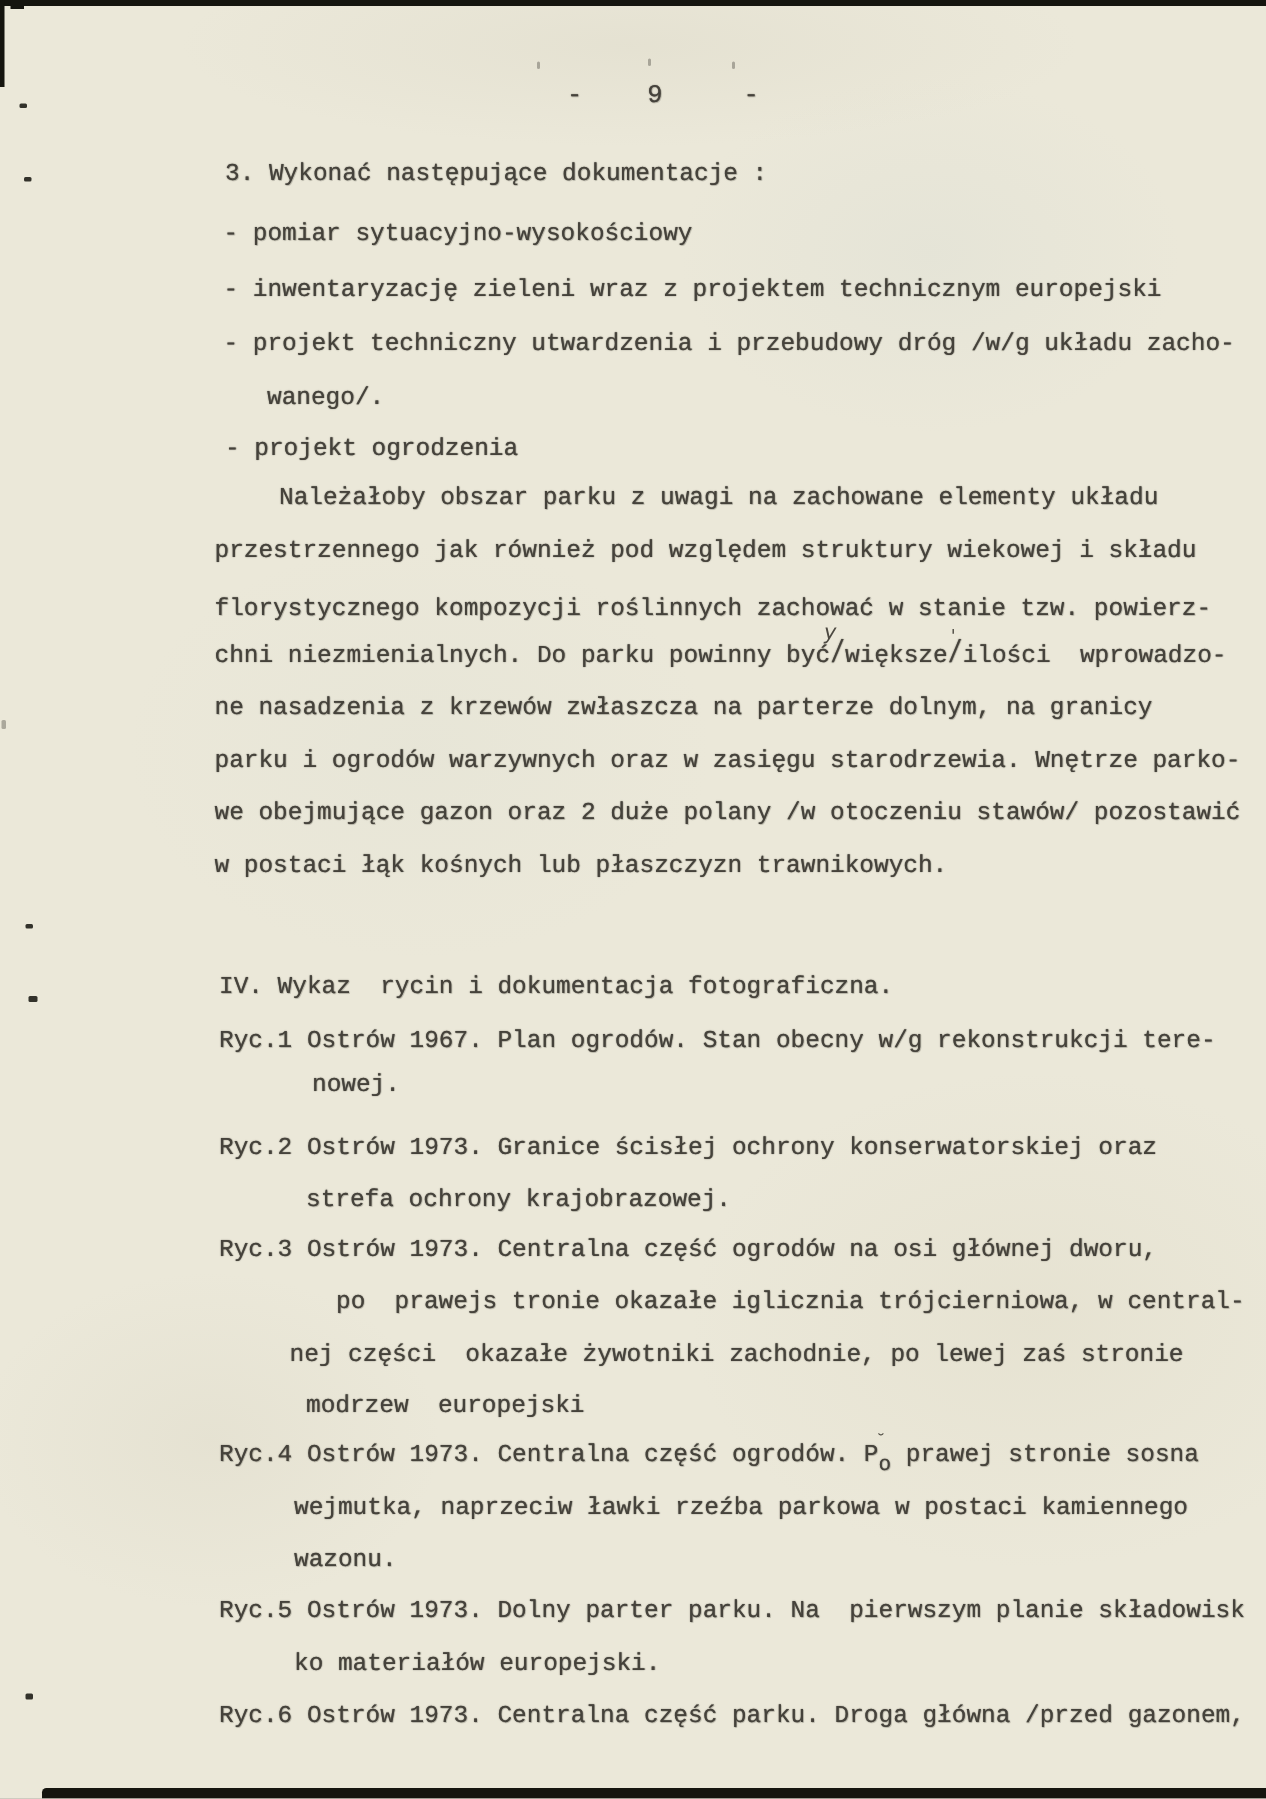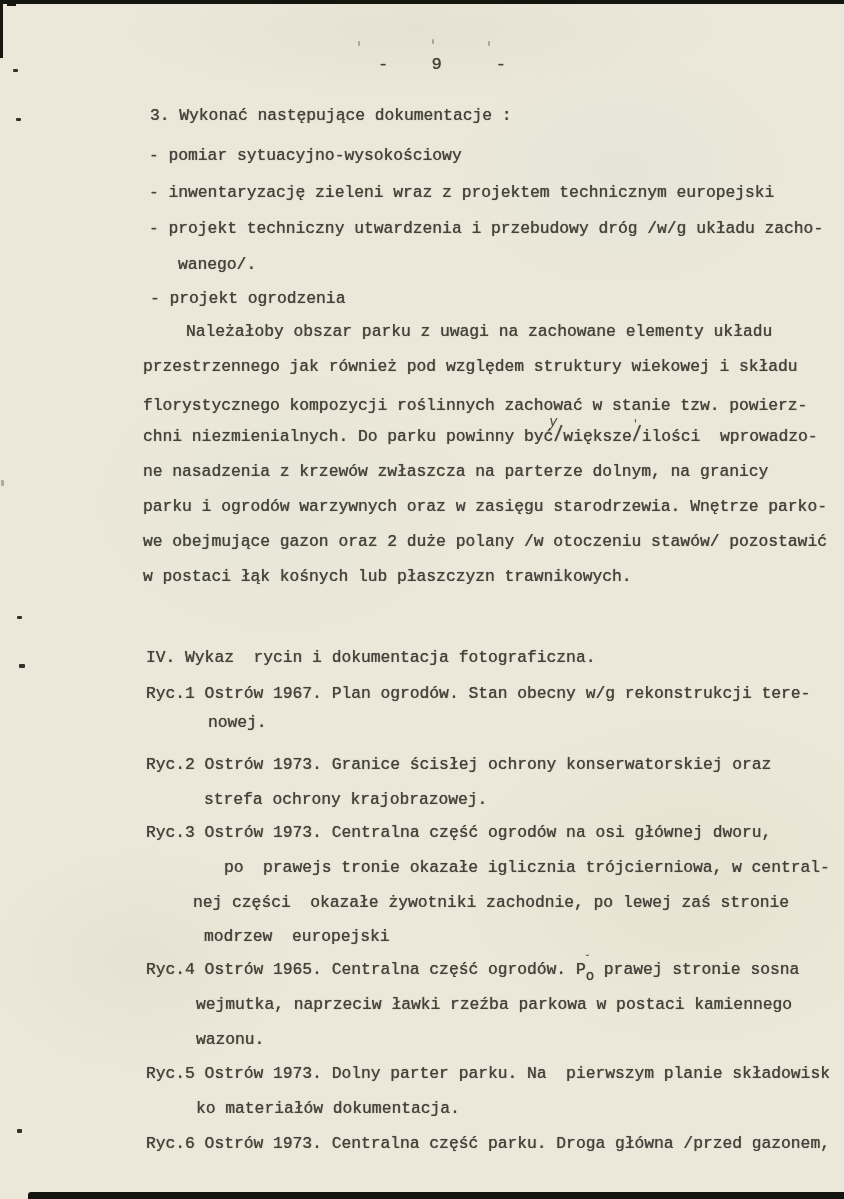--- a/index.html
+++ b/index.html
@@ -75,25 +75,25 @@
       <div class="tl" style="left: 143px; top: 565px;">w postaci łąk kośnych lub płaszczyzn trawnikowych.</div>
       <div class="tl" style="left: 146px; top: 646px;">IV. Wykaz  rycin i dokumentacja fotograficzna.</div>
       <div class="tl" style="left: 146px; top: 682px;">Ryc.1 Ostrów 1967. Plan ogrodów. Stan obecny w/g rekonstrukcji tere-</div>
       <div class="tl" style="left: 208px; top: 711px;">nowej.</div>
       <div class="tl" style="left: 146px; top: 753px;">Ryc.2 Ostrów 1973. Granice ścisłej ochrony konserwatorskiej oraz</div>
       <div class="tl" style="left: 204px; top: 788px;">strefa ochrony krajobrazowej.</div>
       <div class="tl" style="left: 146px; top: 821px;">Ryc.3 Ostrów 1973. Centralna część ogrodów na osi głównej dworu,</div>
       <div class="tl" style="left: 224px; top: 856px;">po  prawejs tronie okazałe iglicznia trójcierniowa, w central-</div>
       <div class="tl" style="left: 193px; top: 891px;">nej części  okazałe żywotniki zachodnie, po lewej zaś stronie</div>
       <div class="tl" style="left: 204px; top: 925px;">modrzew  europejski</div>
-      <div class="tl" style="left: 146px; top: 958px;"><span>Ryc.4 Ostrów 1965. Centralna część ogrodów. P</span><span class="hw-breve">˘</span><span class="sub-o">o</span><span> prawej stronie sosna</span></div>
+      <div class="tl" style="left: 146px; top: 958px;"><span>Ryc.4 Ostrów 1973. Centralna część ogrodów. P</span><span class="hw-breve">˘</span><span class="sub-o">o</span><span> prawej stronie sosna</span></div>
       <div class="tl" style="left: 196px; top: 993px;">wejmutka, naprzeciw ławki rzeźba parkowa w postaci kamiennego</div>
       <div class="tl" style="left: 196px; top: 1028px;">wazonu.</div>
       <div class="tl" style="left: 146px; top: 1062px;">Ryc.5 Ostrów 1973. Dolny parter parku. Na  pierwszym planie składowisk</div>
-      <div class="tl" style="left: 196px; top: 1097px;">ko materiałów dokumentacja.</div>
+      <div class="tl" style="left: 196px; top: 1097px;">ko materiałów europejski.</div>
       <div class="tl" style="left: 146px; top: 1132px;">Ryc.6 Ostrów 1973. Centralna część parku. Droga główna /przed gazonem,</div>
     </div>
   <div id="specks">
       <div class="speck" style="left: 13px; top: 69px; width: 5px; height: 3px;"></div>
       <div class="speck" style="left: 16px; top: 118px; width: 5px; height: 3px;"></div>
       <div class="speck faint" style="left: 1px; top: 480px; width: 3px; height: 6px;"></div>
       <div class="speck" style="left: 17px; top: 616px; width: 5px; height: 3px;"></div>
       <div class="speck" style="left: 19px; top: 664px; width: 6px; height: 4px;"></div>
       <div class="speck" style="left: 17px; top: 1129px; width: 5px; height: 4px;"></div>
       <div class="speck faint" style="left: 358px; top: 41px; width: 2px; height: 5px;"></div>

